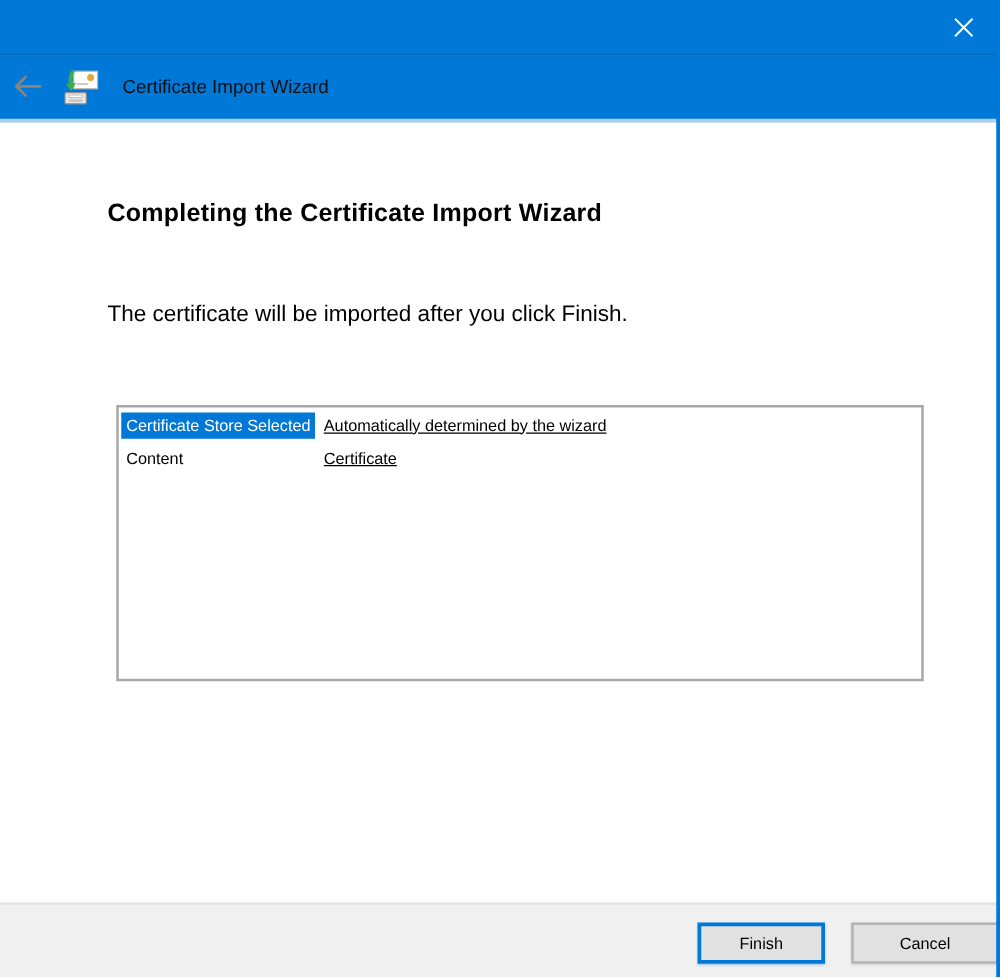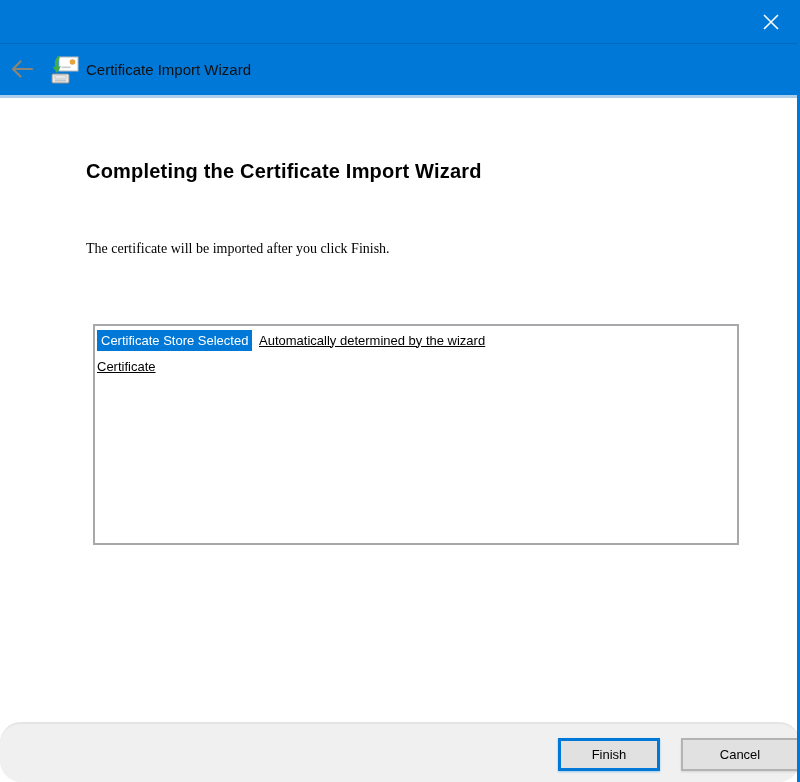--- a/index.html
+++ b/index.html
@@ -65,21 +65,21 @@
     display: flex; align-items: center; justify-content: center;
     background: transparent; border: none;
   }
   .app-icon {
     position: absolute;
     left: 50px; top: 10px;
     width: 30px; height: 32px;
   }
   .wizard-title {
     position: absolute;
-    left: 86px; top: 0;
+    left: 98px; top: 0;
     height: 51px;
     display: flex; align-items: center;
     font-size: 15px;
     color: #101010;
   }
 
   
   .content {
     position: absolute;
     top: 98px; left: 0; right: 0;
@@ -90,23 +90,22 @@
     position: absolute;
     left: 86px; top: 62px;
     font-size: 20px;
     font-weight: bold;
     color: #000;
     letter-spacing: 0.2px;
   }
   .intro-text {
     position: absolute;
     left: 86px; top: 143px;
-    font-size: 14px;
-    color: #000;
-    font-family: Liberation Serif, serif;
+    font-size: 18px;
+    color: #000;
   }
   .settings-label {
     position: absolute;
     left: 86px; top: 202px;
     font-size: 13px;
     color: #000;
   }
   .settings-list {
     position: absolute;
     left: 93px; top: 226px;
@@ -144,21 +143,20 @@
     text-decoration: underline;
   }
 
   
   .footer {
     position: absolute;
     left: 0; right: 0; bottom: 0;
     height: 60px;
     background: var(--footer-bg);
     border-top: 2px solid #e4e4e4;
-    border-radius: 21px;
   }
   .btn {
     position: absolute;
     top: 14px;
     height: 33px;
     background: var(--button-bg);
     font-family: "Liberation Sans", "DejaVu Sans", sans-serif;
     font-size: 13px;
     color: #000;
     cursor: pointer;
@@ -220,20 +218,21 @@
     <div class="page-heading">Completing the Certificate Import Wizard</div>
     <div class="intro-text">The certificate will be imported after you click Finish.</div>
 
     <div class="settings-list">
       <div class="settings-row">
         <span class="setting-key selected">Certificate Store Selected</span>
         <span class="setting-value">Automatically determined by the wizard</span>
       </div>
 
       <div class="settings-row">
+        <span class="setting-key">Content</span>
         <span class="setting-value">Certificate</span>
       </div>
     </div>
 
   </div>
 
   <div class="footer">
     <button class="btn btn-finish">Finish</button>
     <button class="btn btn-cancel">Cancel</button>
   </div>

